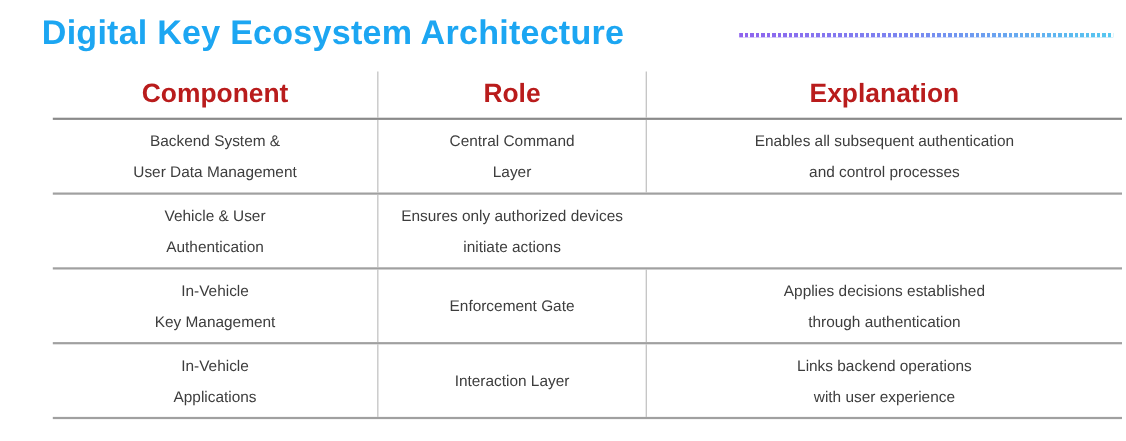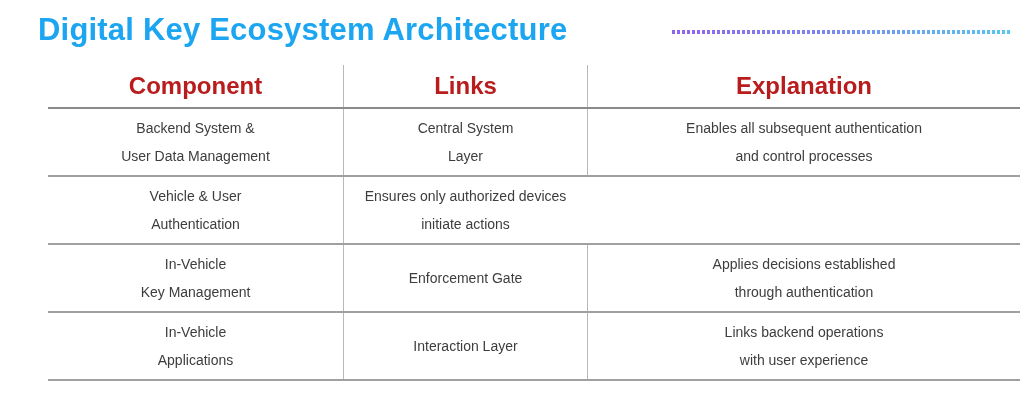--- a/index.html
+++ b/index.html
@@ -73,28 +73,28 @@
 
 <div class="canvas">
 
   <div class="title">Digital Key Ecosystem Architecture</div>
   <div class="dotted-line"></div>
 
   <div class="table">
 
     <div class="tr head">
       <div class="th col-1">Component</div>
-      <div class="th col-2">Links</div>
+      <div class="th col-2">Role</div>
       <div class="th col-3">Explanation</div>
     </div>
 
     <div class="tr body">
       <div class="td col-1">Backend System &amp;
 User Data Management</div>
-      <div class="td col-2">Central System
+      <div class="td col-2">Central Command
 Layer</div>
       <div class="td col-3">Enables all subsequent authentication
 and control processes</div>
     </div>
 
     <div class="tr body">
       <div class="td col-1">Vehicle &amp; User
 Authentication</div>
       <div class="td col-3">Ensures only authorized devices
 initiate actions</div>

